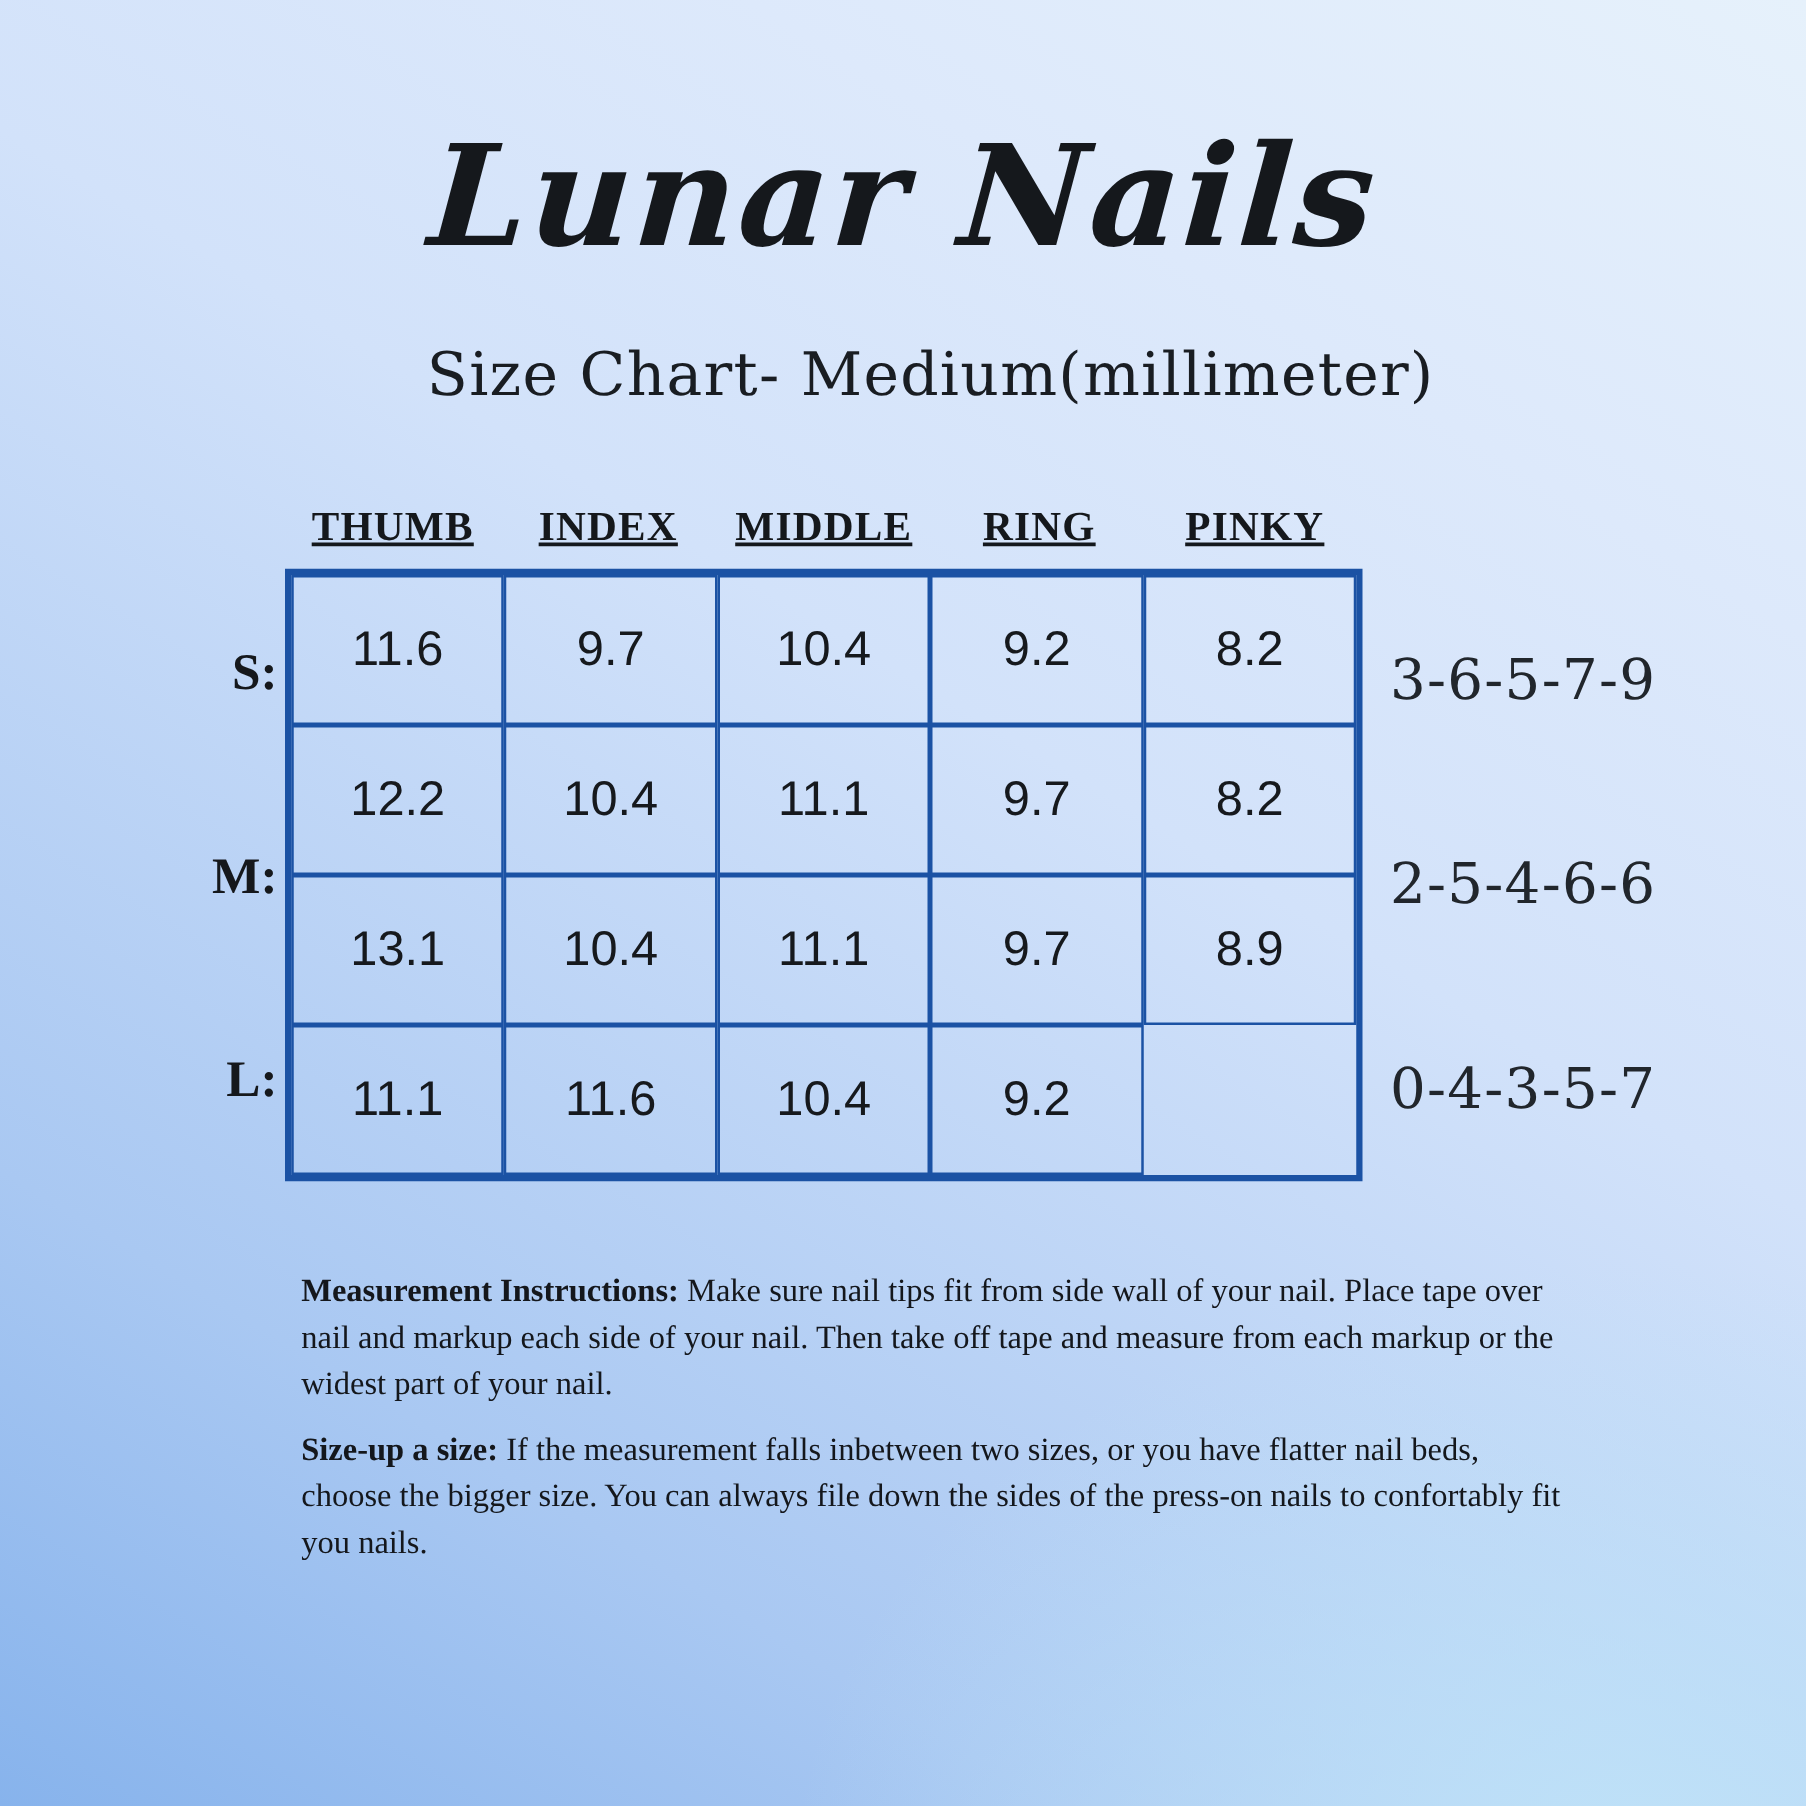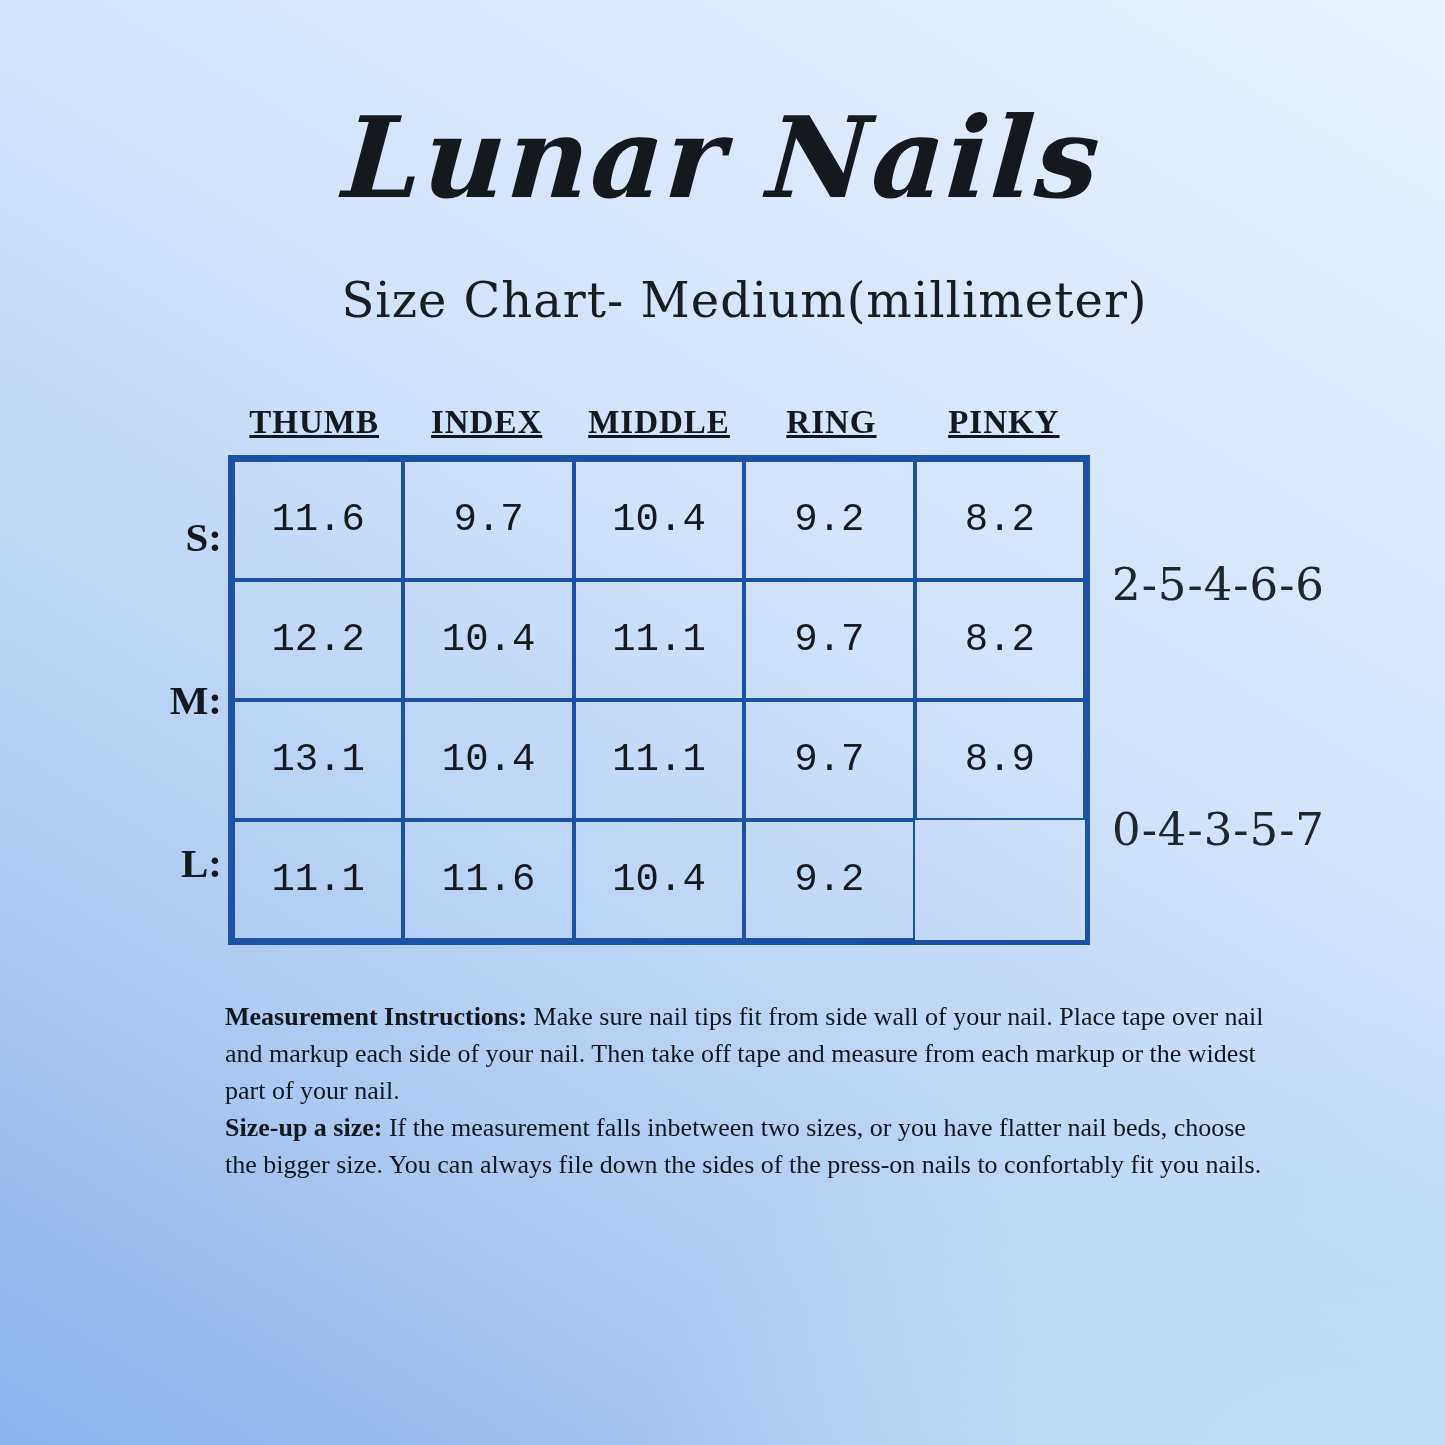--- a/index.html
+++ b/index.html
@@ -81,21 +81,21 @@
     grid-template-columns: repeat(5, 1fr);
     grid-template-rows: repeat(4, 1fr);
     border: 5px solid #1b52a4;
     box-sizing: border-box;
   }
   .size-table .cell {
     border: 2px solid #1b52a4;
     display: flex;
     align-items: center;
     justify-content: center;
-    font-family: Liberation Mono, monospace;
+    font-family: Liberation Sans, sans-serif;
     font-weight: 500;
     font-size: 39px;
     color: #16191d;
   }
 
   
   .row-labels {
     position: absolute;
     left: 96px;
     top: 455px;
@@ -141,21 +141,21 @@
   .instructions {
     position: absolute;
     left: 225px;
     top: 998px;
     width: 1048px;
     font-family: "Liberation Serif", serif;
     font-size: 26px;
     line-height: 37px;
     color: #14171c;
   }
-  .instructions p { margin: 0; }
+  .instructions p { margin: 16px; }
   .instructions .lead { font-weight: 700; }
 </style>
 </head>
 <body>
 
 <div id="canvas">
 
   <div class="brand-title">Lunar Nails</div>
 
   <div class="subtitle">Size Chart- Medium(millimeter)</div>
@@ -193,20 +193,21 @@
     <div class="cell">9.7</div>
     <div class="cell">8.9</div>
 
     <div class="cell">11.1</div>
     <div class="cell">11.6</div>
     <div class="cell">10.4</div>
     <div class="cell">9.2</div>
   </div>
 
   <div class="row-codes">
+    <div class="row-code">3-6-5-7-9</div>
     <div class="row-code">2-5-4-6-6</div>
     <div class="row-code">0-4-3-5-7</div>
   </div>
 
   <div class="instructions">
     <p><span class="lead">Measurement Instructions:</span><span> Make sure nail tips fit from side wall of your nail.  Place tape over nail and markup each side of your nail.  Then take off tape and measure from each markup or the widest part of your nail.</span></p>
     <p><span class="lead">Size-up a size:</span><span> If the measurement falls inbetween two sizes, or you have flatter nail beds, choose the bigger size.  You can always file down the sides of the press-on nails to confortably fit you nails.</span></p>
   </div>
 
 </div>

